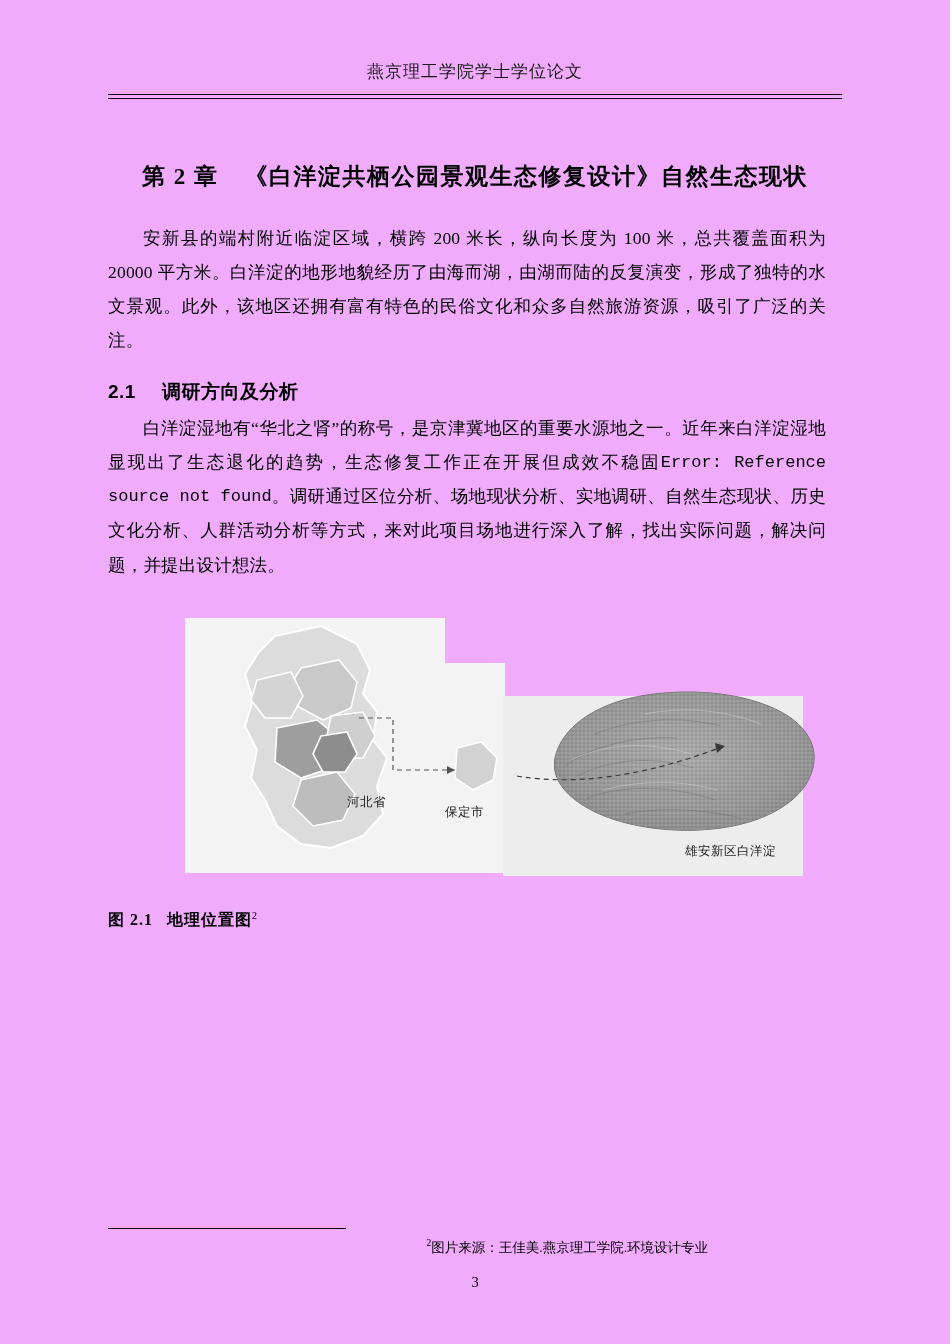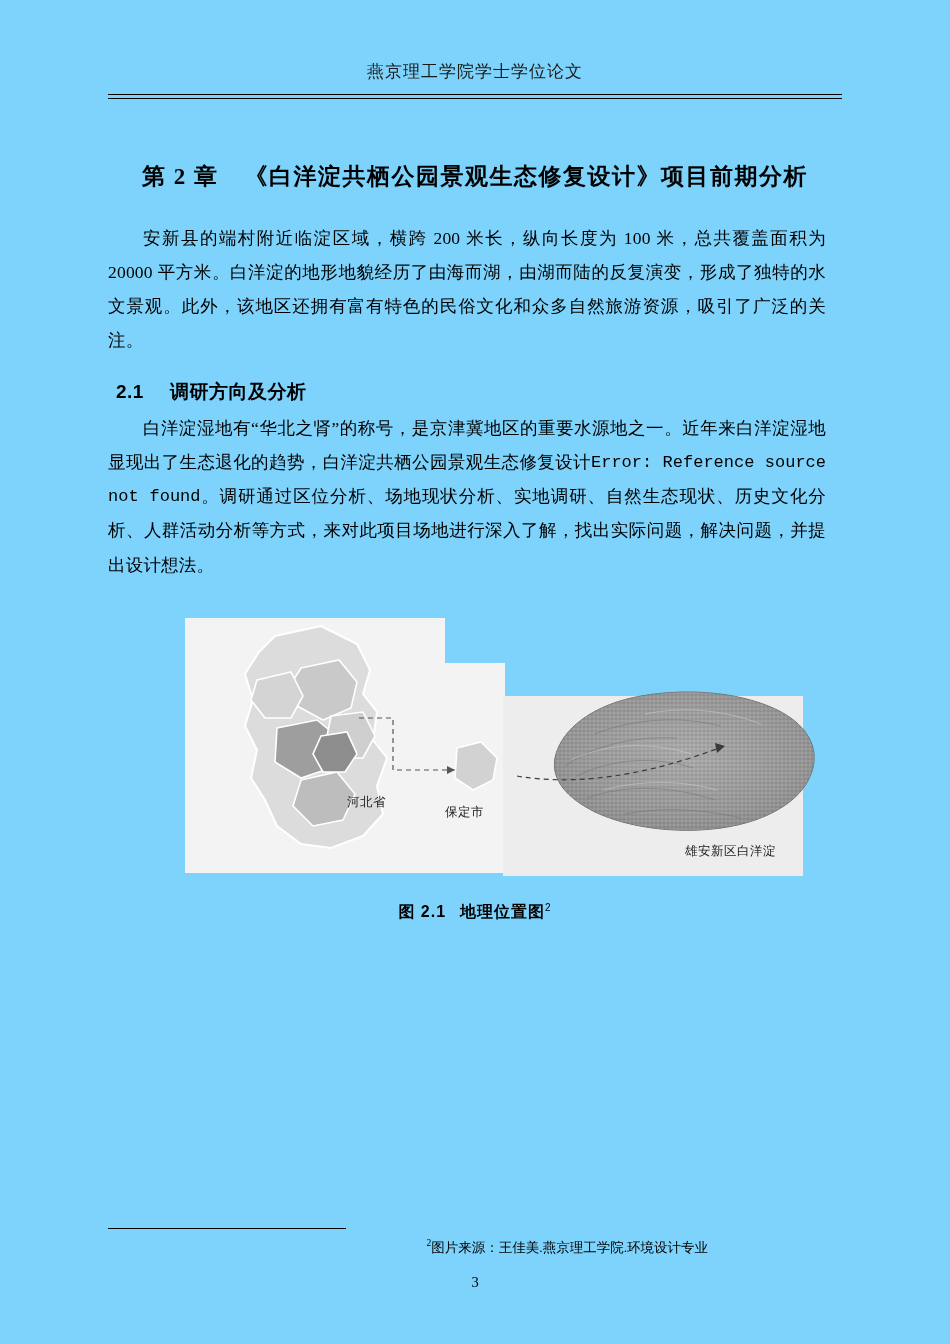--- a/index.html
+++ b/index.html
@@ -13,21 +13,21 @@
     position: relative;
     font-family: "Liberation Serif", serif;
     color: #000;
     overflow: hidden;
   }
   .page {
     position: absolute;
     left: 0; top: 0;
     width: 950px;
     height: 1344px;
-    background: #7dd3fc;
+    background: #f0abfc;
   }
 
   
   .header {
     position: absolute;
     top: 60px;
     left: 108px;
     width: 734px;
     text-align: center;
     font-size: 17px;
@@ -79,21 +79,21 @@
     margin: 0 16px 6px 0;
     text-align: justify;
     text-justify: inter-ideograph;
     text-indent: 2em;
     letter-spacing: 0.2px;
   }
 
   h2.section-title {
     font-size: 19px;
     font-weight: bold;
-    margin: 22px 0 6px 8px;
+    margin: 22px 0 6px 0;
     letter-spacing: 0.5px;
     font-family: "Liberation Sans", sans-serif;
   }
   h2.section-title .sec-num {
     display: inline-block;
     min-width: 54px;
     font-family: "Liberation Sans", sans-serif;
   }
   h2.section-title .sec-label {
     font-family: "Liberation Sans", sans-serif;
@@ -117,26 +117,26 @@
     margin: 0 auto;
     width: 700px;
     height: 290px;
   }
   .map-canvas {
     display: block;
     width: 700px;
     height: 290px;
   }
   .figure-caption {
-    text-align: center;
+    text-align: left;
     font-size: 16px;
     font-weight: bold;
-    margin-top: 4px;
+    margin-top: 12px;
     letter-spacing: 1px;
-    font-family: Liberation Sans, sans-serif;
+    font-family: Liberation Serif, serif;
   }
   .figure-caption .cap-num { margin-right: 14px; }
   .figure-caption sup { font-size: 10px; font-weight: normal; }
 
   
   .footnote-rule {
     position: absolute;
     left: 108px;
     top: 1228px;
     width: 238px;
@@ -179,30 +179,30 @@
 
 <div class="page">
 
   <div class="header">燕京理工学院学士学位论文</div>
   <div class="header-rule"></div>
   <div class="header-rule-2"></div>
 
   <div class="content">
 
     <h1 class="chapter-title">
-      <span class="ch-num">第 2 章</span><span>《白洋淀共栖公园景观生态修复设计》项目前期分析</span>
+      <span class="ch-num">第 2 章</span><span>《白洋淀共栖公园景观生态修复设计》自然生态现状</span>
     </h1>
 
     <p class="body-text">安新县的端村附近临淀区域，横跨 200 米长，纵向长度为 100 米，总共覆盖面积为 20000 平方米。白洋淀的地形地貌经历了由海而湖，由湖而陆的反复演变，形成了独特的水文景观。此外，该地区还拥有富有特色的民俗文化和众多自然旅游资源，吸引了广泛的关注。</p>
 
     <h2 class="section-title">
       <span class="sec-num">2.1</span><span class="sec-label">调研方向及分析</span>
     </h2>
 
-    <p class="body-text"><span>白洋淀湿地有“华北之肾”的称号，是京津冀地区的重要水源地之一。近年来白洋淀湿地显现出了生态退化的趋势，白洋淀共栖公园景观生态修复设计</span><span class="err-ref">Error: Reference source not found</span><span>。调研通过区位分析、场地现状分析、实地调研、自然生态现状、历史文化分析、人群活动分析等方式，来对此项目场地进行深入了解，找出实际问题，解决问题，并提出设计想法。</span></p>
+    <p class="body-text"><span>白洋淀湿地有“华北之肾”的称号，是京津冀地区的重要水源地之一。近年来白洋淀湿地显现出了生态退化的趋势，生态修复工作正在开展但成效不稳固</span><span class="err-ref">Error: Reference source not found</span><span>。调研通过区位分析、场地现状分析、实地调研、自然生态现状、历史文化分析、人群活动分析等方式，来对此项目场地进行深入了解，找出实际问题，解决问题，并提出设计想法。</span></p>
 
 
 
     <div class="figure-wrap">
       <div class="figure-img">
         <svg class="map-canvas" viewBox="0 0 700 290">
           <defs>
             <pattern id="noise" width="4" height="4" patternUnits="userSpaceOnUse">
               <rect width="4" height="4" fill="#9a9a9a"></rect>
               <circle cx="1" cy="1" r="0.8" fill="#c4c4c4"></circle>

